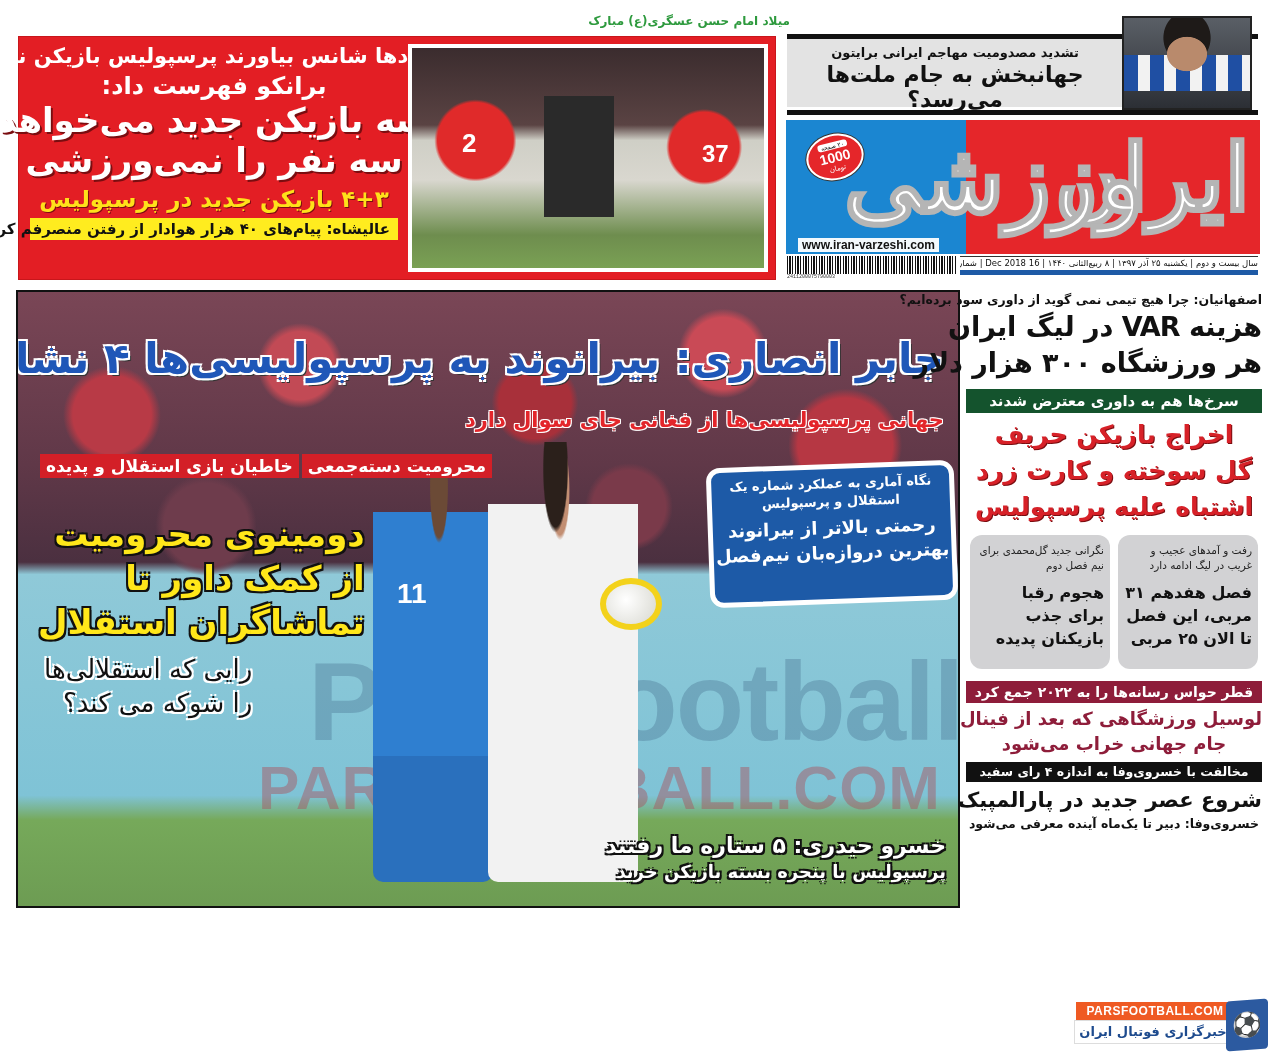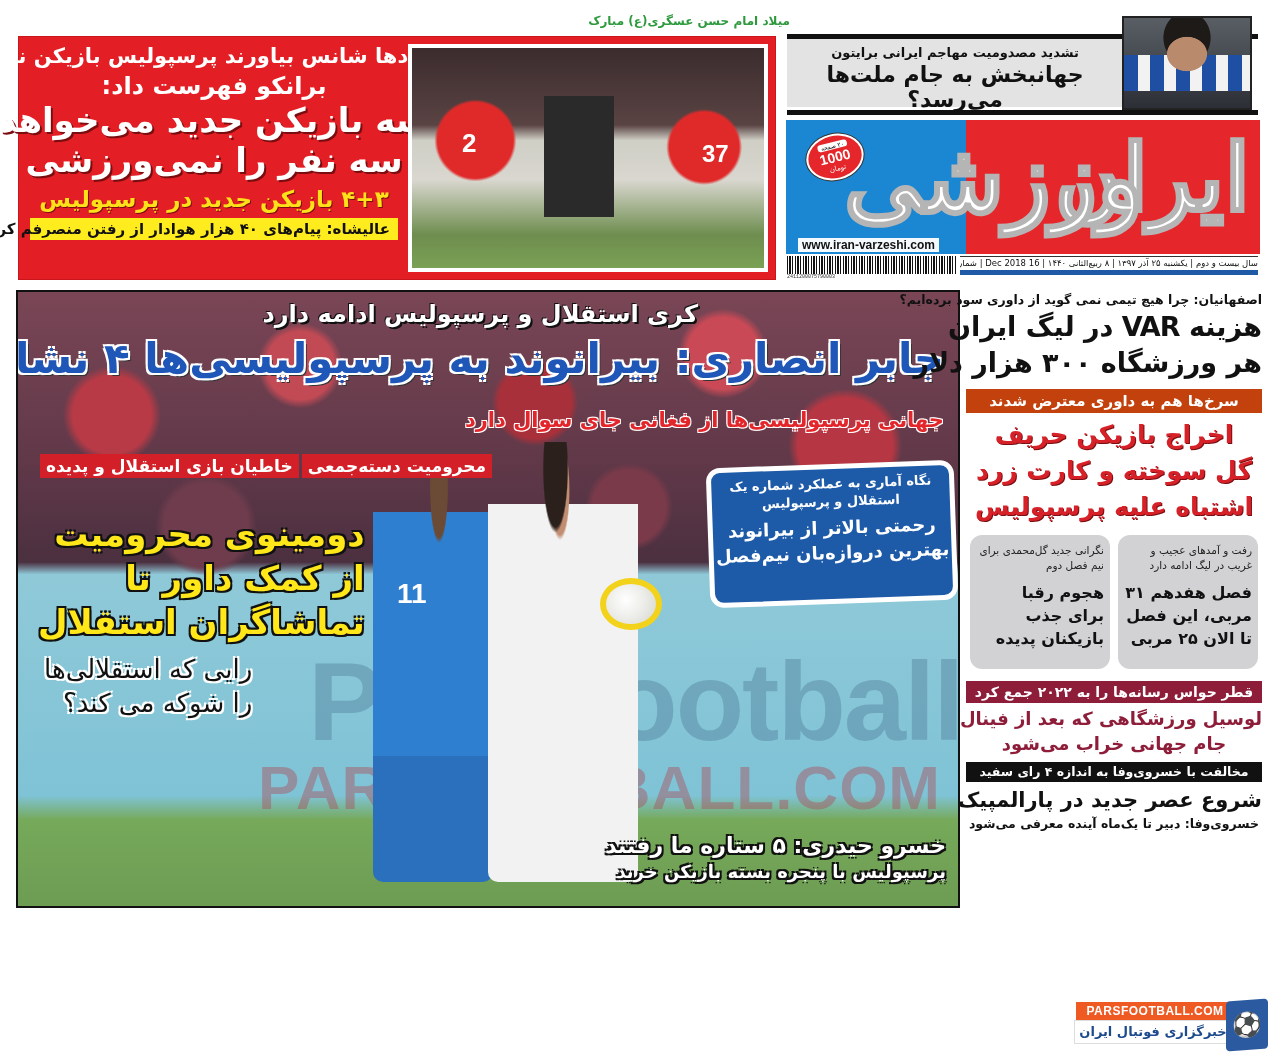--- a/index.html
+++ b/index.html
@@ -133,21 +133,21 @@
 
   .hero-bottom { position: absolute; right: 12px; top: 540px; text-align: right; color: #fff;
                  text-shadow: 2px 2px 0 #111, -2px -2px 0 #111, 2px -2px 0 #111, -2px 2px 0 #111; white-space: nowrap; }
   .hero-bottom .hb-1 { font-size: 22px; font-weight: bold; line-height: 28px; }
   .hero-bottom .hb-2 { font-size: 18px; font-weight: bold; line-height: 24px; }
 
   
   #right-col { left: 966px; top: 292px; width: 296px; text-align: center; }
   .rc-kicker { font-size: 12.5px; font-weight: bold; color: #111; white-space: nowrap; text-align: right; }
   .rc-var { font-size: 27px; font-weight: bold; color: #111; line-height: 36px; margin-top: 2px; white-space: nowrap; letter-spacing: -1px; }
-  .rc-redbar { background: #c2410c; color: #fff; font-size: 15px; font-weight: bold; margin-top: 8px; line-height: 24px; }
+  .rc-redbar { background: #14532d; color: #fff; font-size: 15px; font-weight: bold; margin-top: 8px; line-height: 24px; }
   .rc-redtitle { color: #d72128; font-size: 25px; font-weight: bold; line-height: 36px; margin-top: 4px;
                  text-shadow: 1px 1px 0 #7a0d10; white-space: nowrap; }
   .rc-boxes { display: flex; flex-direction: row; gap: 8px; margin-top: 10px; justify-content: center; }
   .rc-box { width: 140px; height: 134px; background: #d2d2d4; border-radius: 12px; padding: 8px 6px; text-align: right; }
   .rc-box .rb-k { font-size: 10.5px; color: #222; line-height: 15px; }
   .rc-box .rb-t { font-size: 16px; font-weight: bold; color: #111; line-height: 23px; margin-top: 8px; }
   .rc-maroonbar { background: #8e1d3a; color: #fff; font-size: 14px; font-weight: bold; margin-top: 12px; line-height: 22px; }
   .rc-maroontitle { color: #8e1d3a; font-size: 18px; font-weight: bold; line-height: 25px; margin-top: 3px; white-space: nowrap; }
   .rc-blackbar { background: #111; color: #fff; font-size: 12.5px; font-weight: bold; margin-top: 6px; line-height: 20px; }
   .rc-blacktitle { color: #111; font-size: 21px; font-weight: bold; line-height: 30px; margin-top: 3px; white-space: nowrap; }
@@ -208,21 +208,20 @@
 
 <div id="hero" class="abs">
   <div class="watermark-1">ParsFootball</div>
   <div class="watermark-2">PARSFOOTBALL.COM</div>
   <div class="player-blue">
     <span class="num">11</span>
   </div>
   <div class="player-white"></div>
   <div class="ball"></div>
 
-  <div class="hero-kicker">کری استقلال و پرسپولیس ادامه دارد</div>
   <div class="hero-title">جابر انصاری: بیرانوند به پرسپولیسی‌ها ۴ نشان می‌داد</div>
   <div class="hero-sub">جهانی پرسپولیسی‌ها از فغانی جای سوال دارد</div>
 
   <div class="left-tags">
     <span class="tag-red">محرومیت دسته‌جمعی</span>
     <span class="tag-red">خاطیان بازی استقلال و پدیده</span>
   </div>
   <div class="left-headline">
     <div>دومینوی محرومیت</div>
     <div>از کمک داور تا</div>

